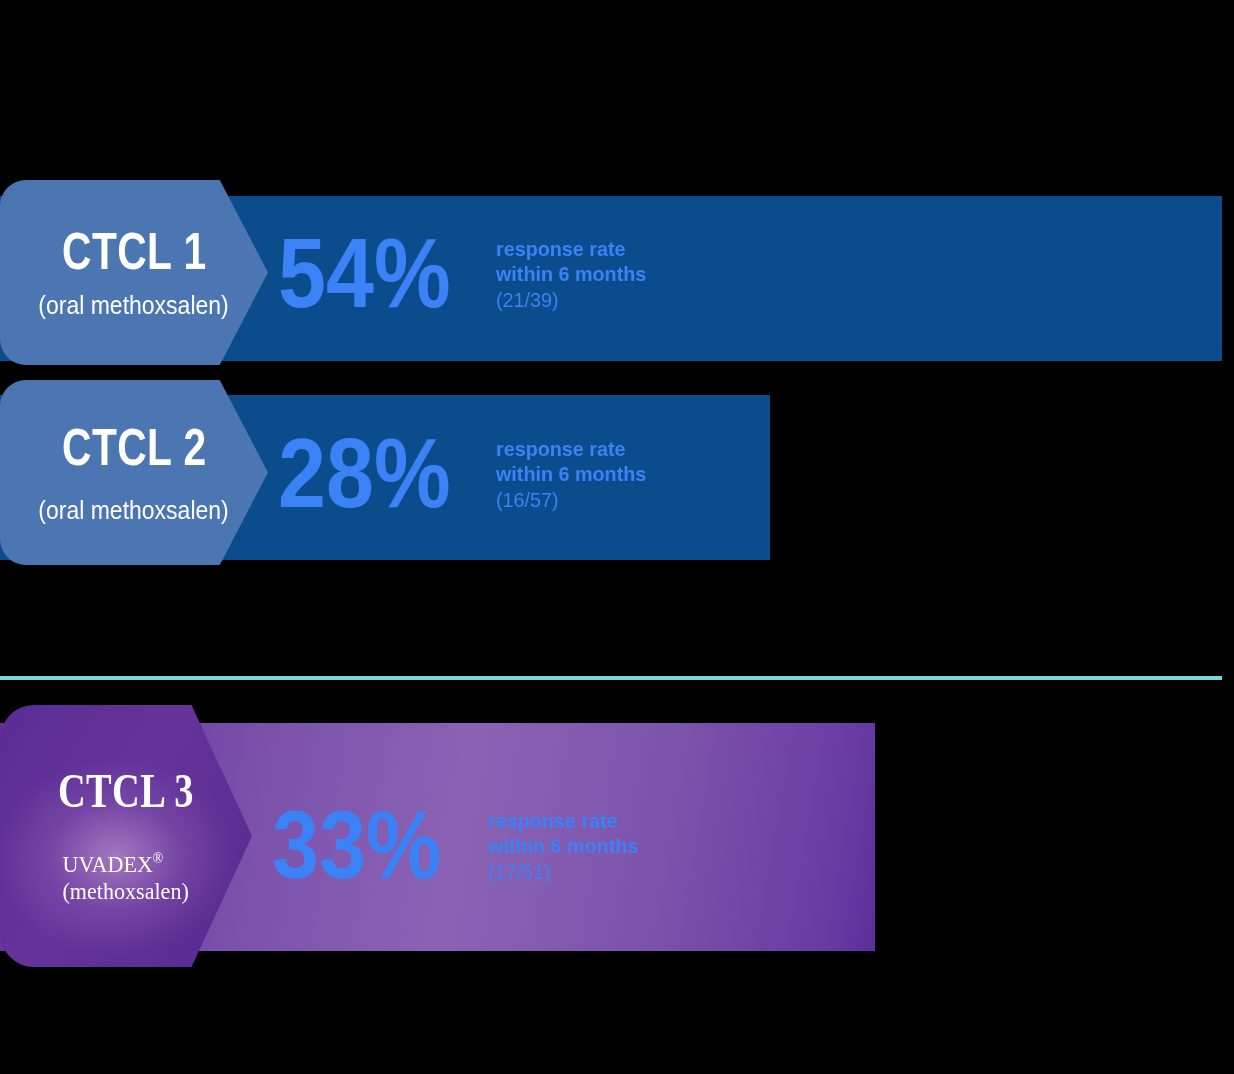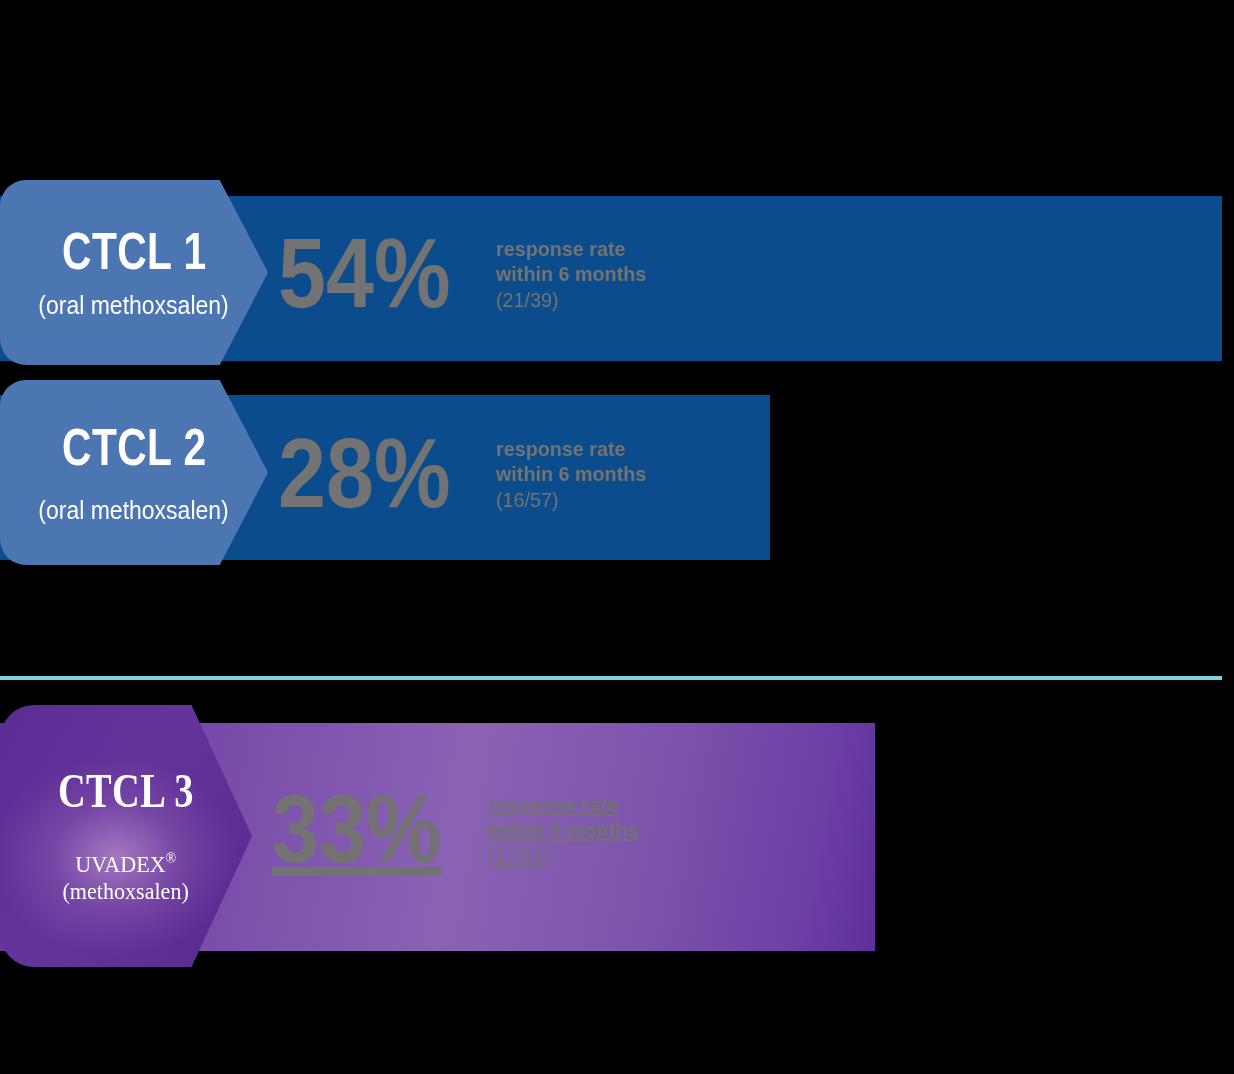--- a/index.html
+++ b/index.html
@@ -52,21 +52,21 @@
   
   .tab {
     position: absolute;
     left: 0;
     display: flex;
     flex-direction: column;
     align-items: center;
     justify-content: center;
     box-sizing: border-box;
     color: #ffffff;
-    text-align: center;
+    text-align: left;
   }
   .tab.blue {
     background: #4b76b2;
     border-radius: 26px;
     -webkit-clip-path: polygon(0% 0%, 82% 0%, 100% 50%, 82% 100%, 0% 100%);
     clip-path: polygon(0% 0%, 82% 0%, 100% 50%, 82% 100%, 0% 100%);
   }
   .tab.purple {
     background:
       radial-gradient(ellipse 62% 48% at 46% 58%,
@@ -97,21 +97,21 @@
     font-size: 0.62em;
     vertical-align: super;
     line-height: 0;
   }
 
   
   .stats {
     position: absolute;
     display: flex;
     align-items: center;
-    color: #737373;
+    color: #3b82f6;
   }
   .pct {
     font-weight: 700;
     line-height: 0.92;
     transform: scaleX(0.88);
     transform-origin: left center;
     white-space: nowrap;
   }
   .caption {
     font-weight: 700;
@@ -152,21 +152,21 @@
 
   
   #divider { left: 0; top: 676px; width: 1222px; height: 4px; }
 
   
   #row3 { top: 705px; height: 262px; width: 1234px; }
   #row3 .bar  { top: 18px; height: 228px; width: 875px; }
   #row3 .tab  { top: 0; width: 252px; height: 262px; font-family: Liberation Serif, serif; }
   #row3 .tab-title { font-size: 48px; }
   #row3 .tab-sub   { font-size: 24px; margin-top: 36px; }
-  #row3 .stats { left: 272px; top: 80px; text-decoration: underline; }
+  #row3 .stats { left: 272px; top: 96px; }
   #row3 .pct { font-size: 96px; }
   #row3 .caption { font-size: 21px; margin-left: 24px; margin-top: 2px; }
 </style>
 </head>
 <body>
 
 <div class="stage">
 
   <div class="row" id="row1">
     <div class="bar blue"></div>

